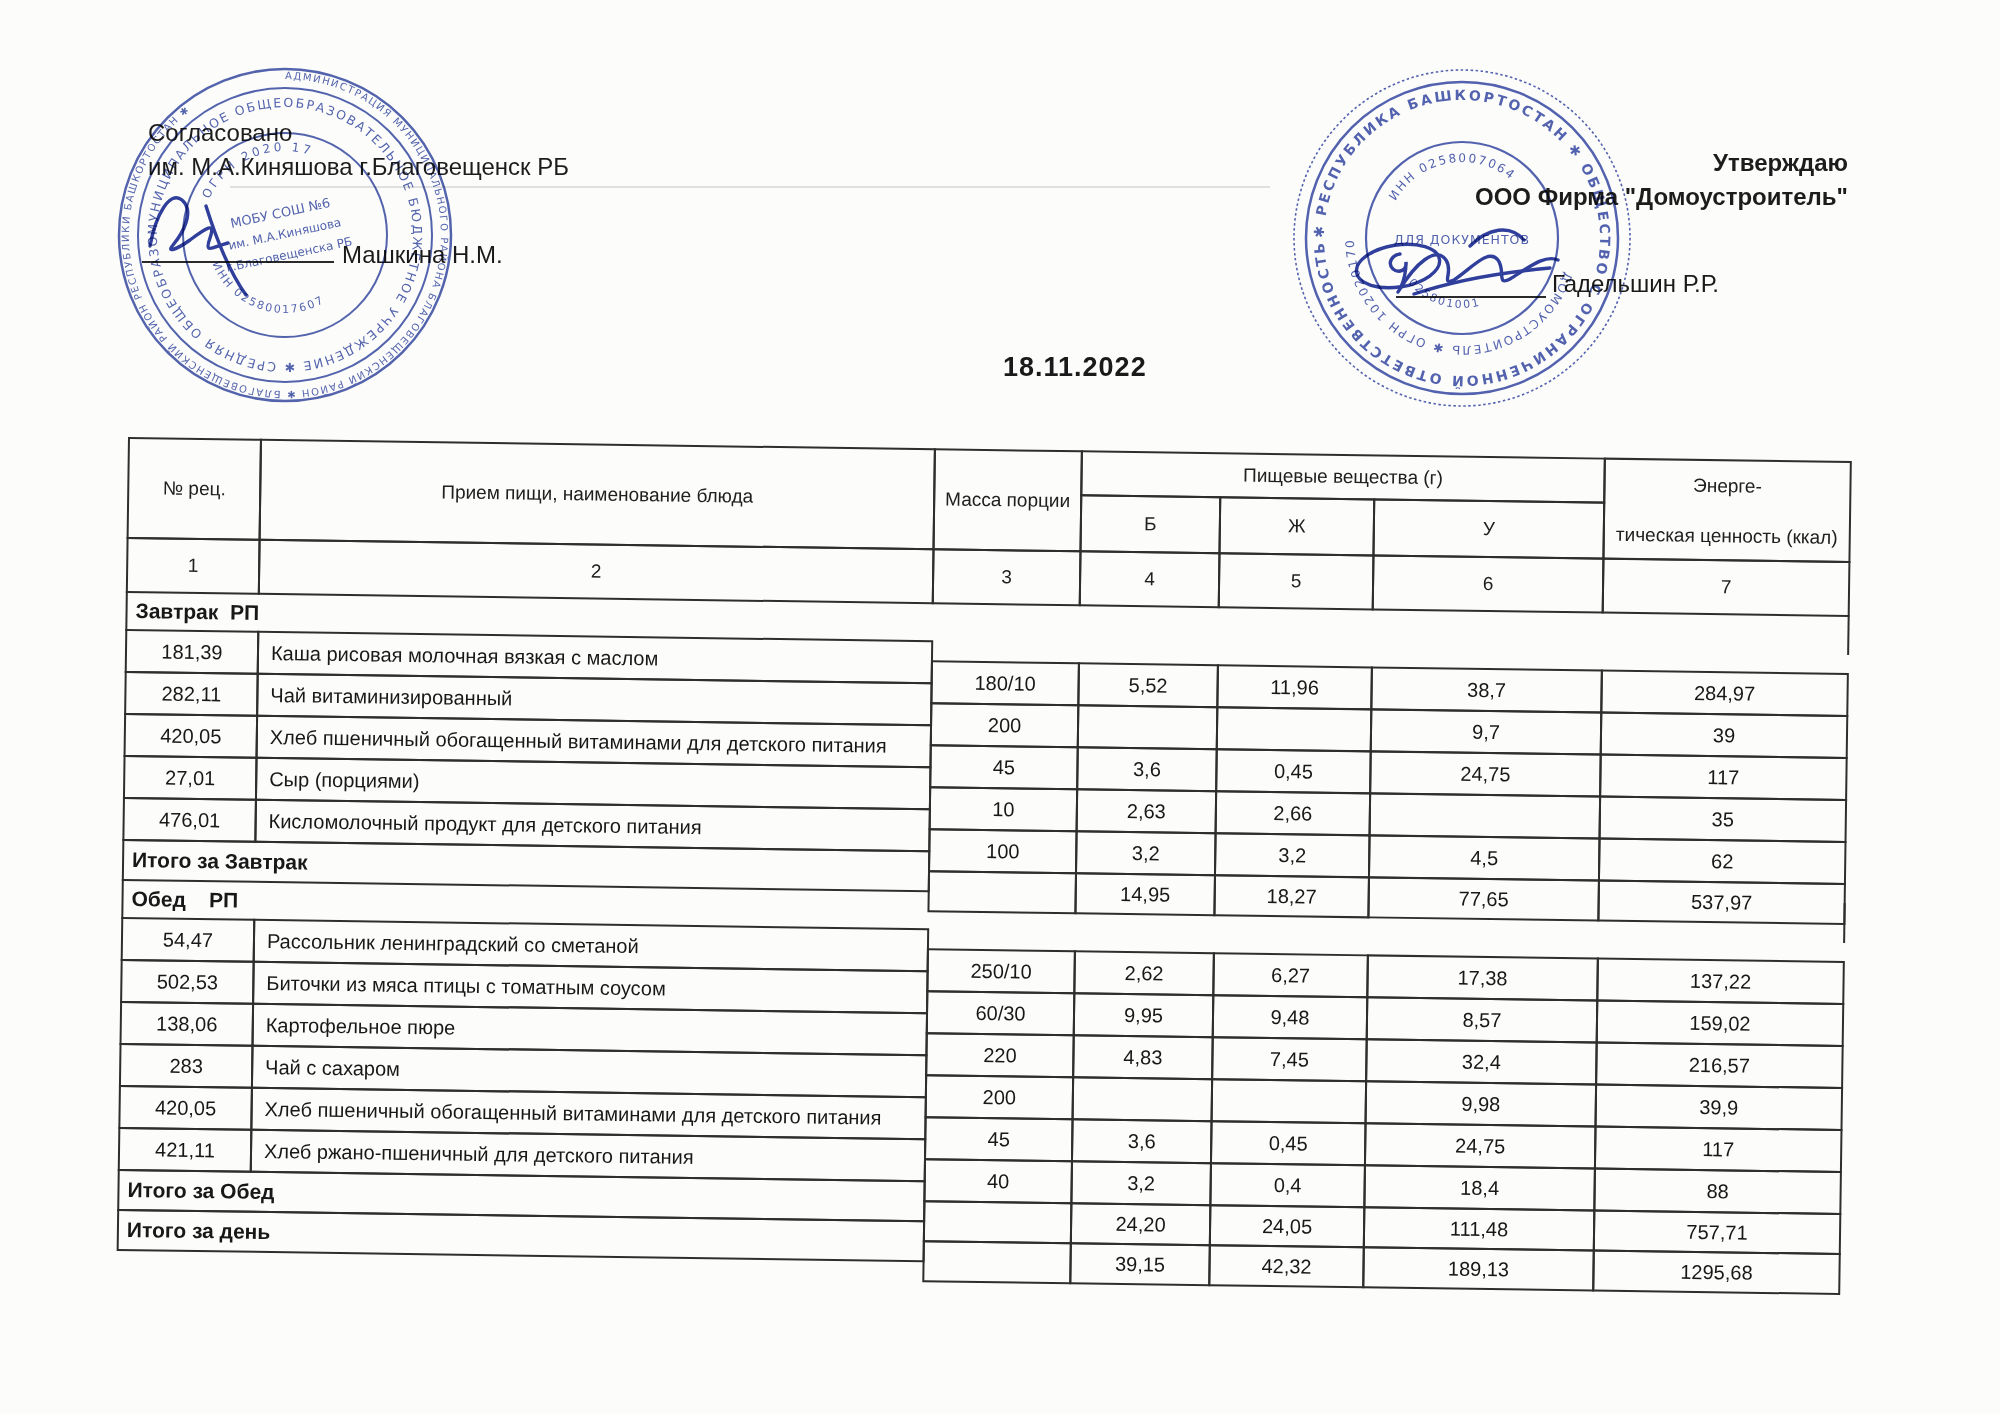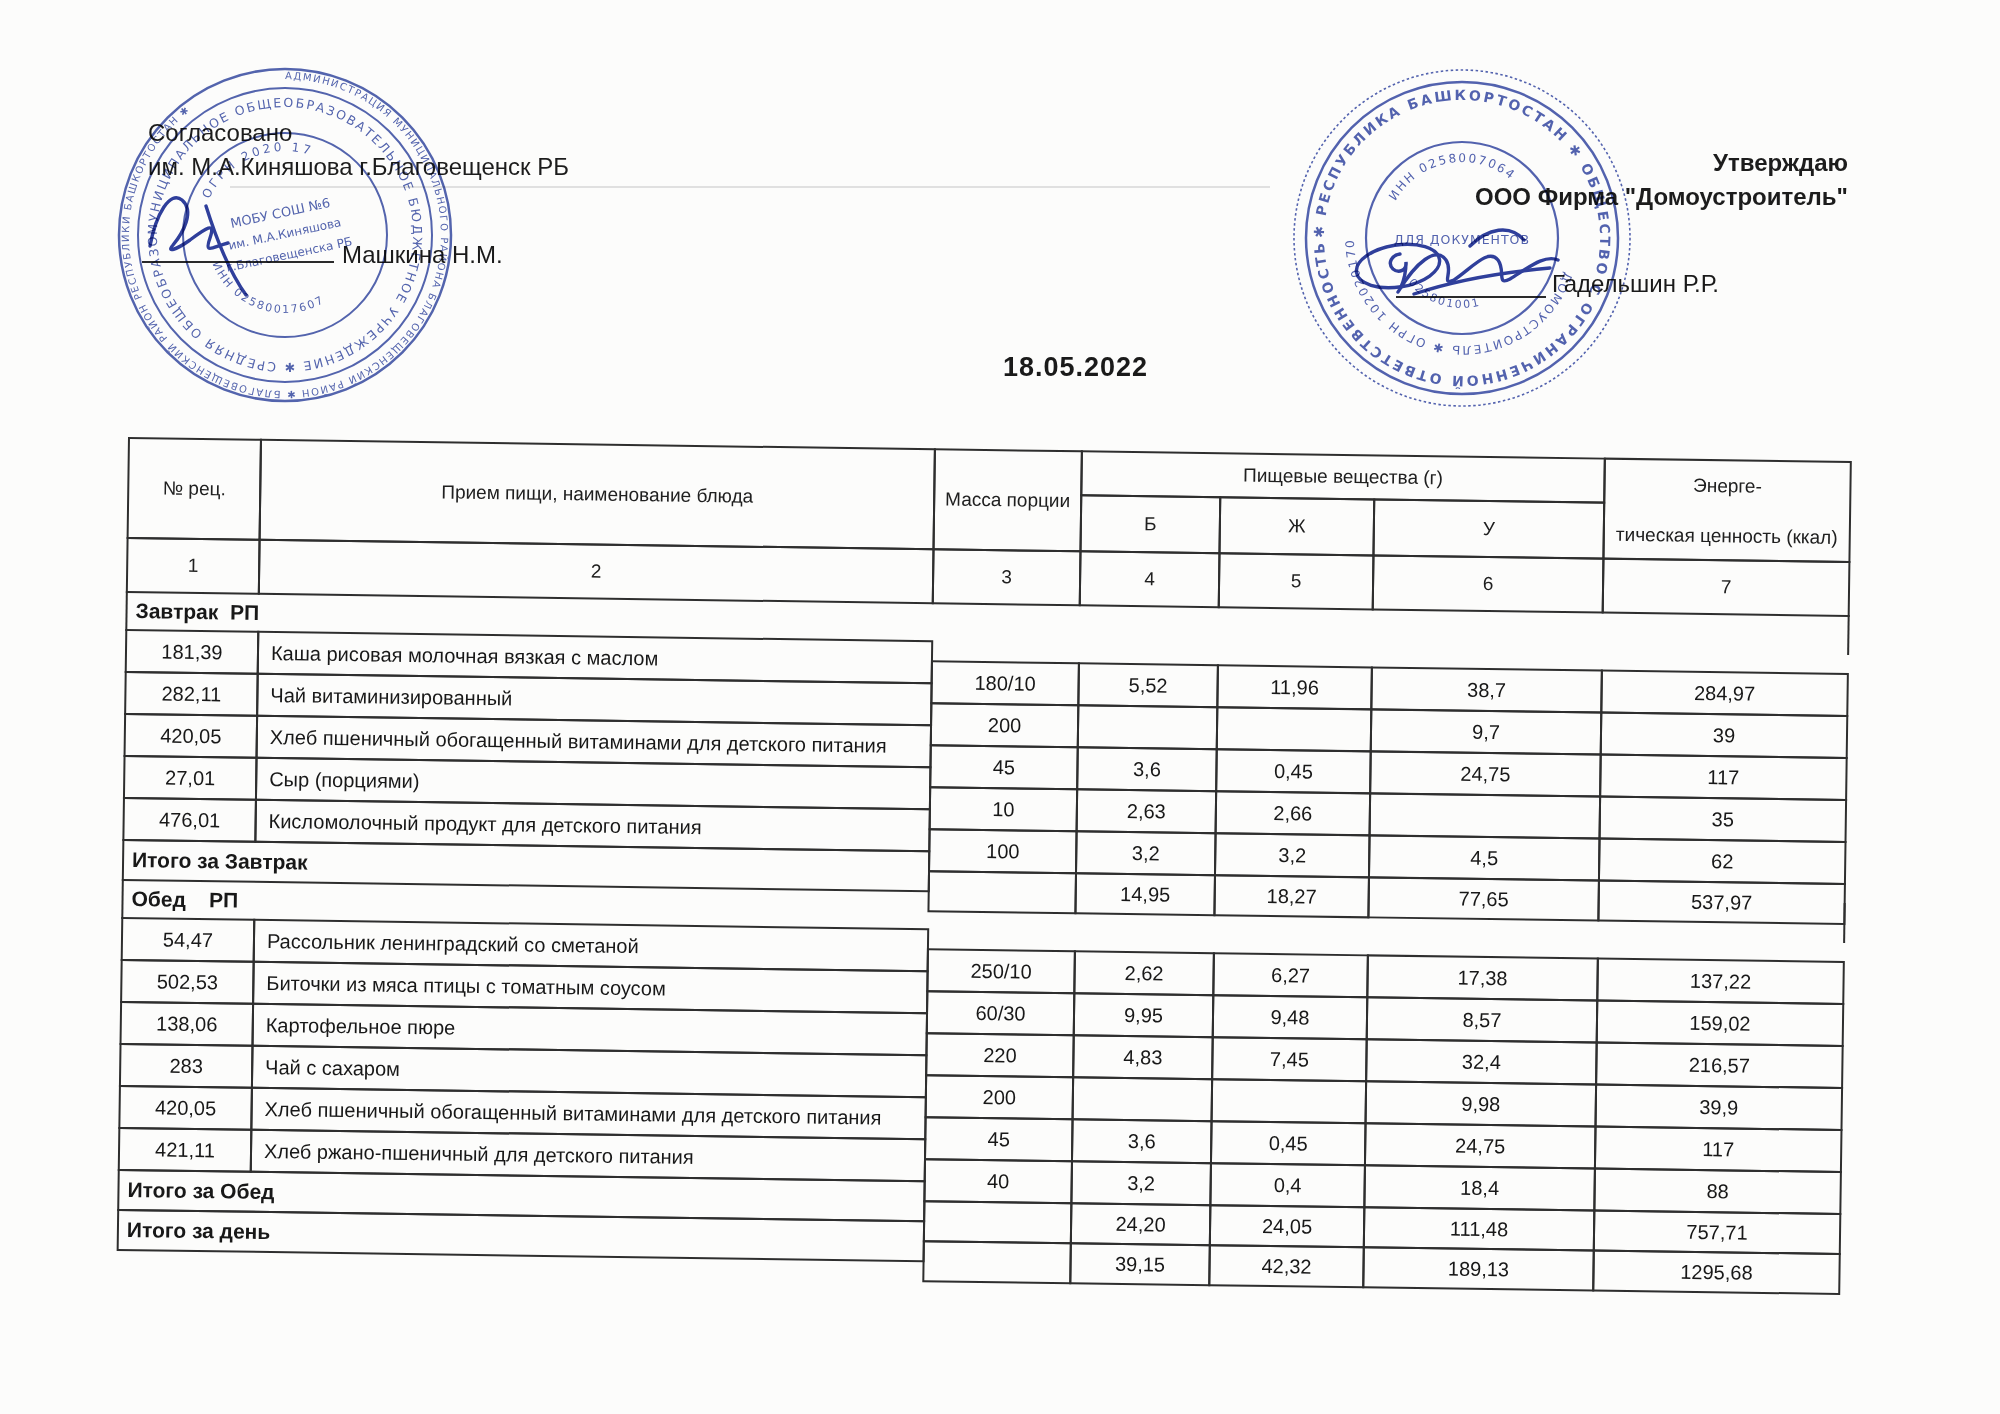--- a/index.html
+++ b/index.html
@@ -48,21 +48,21 @@
   <div id="sign-left-line" class="sigline"></div>
   <div id="signer-left">Машкина Н.М.</div>
 
   <div id="appr-right" class="appr">
     <div>Утверждаю</div>
     <div>ООО Фирма "Домоустроитель"</div>
   </div>
   <div id="sign-right-line" class="sigline"></div>
   <div id="signer-right">Гадельшин Р.Р.</div>
 
-  <div id="date">18.05.2022</div>
+  <div id="date">18.11.2022</div>
 
   <svg id="stamp-left" class="stamp" width="400" height="400" viewBox="0 0 400 400">
     <defs>
       <path id="lsA" d="M200,44 a156,156 0 1,1 -0.1,0"></path>
       <path id="lsB" d="M72,200 a128,128 0 1,1 256,0 a128,128 0 1,1 -256,0"></path>
       <path id="lsTop" d="M116,200 a84,84 0 0,1 168,0"></path>
       <path id="lsBot" d="M122,200 a78,78 0 0,0 156,0"></path>
     </defs>
     <g stroke="#3c4fa5" fill="none">
       <circle cx="200" cy="200" r="166" stroke-width="2.5"></circle>

